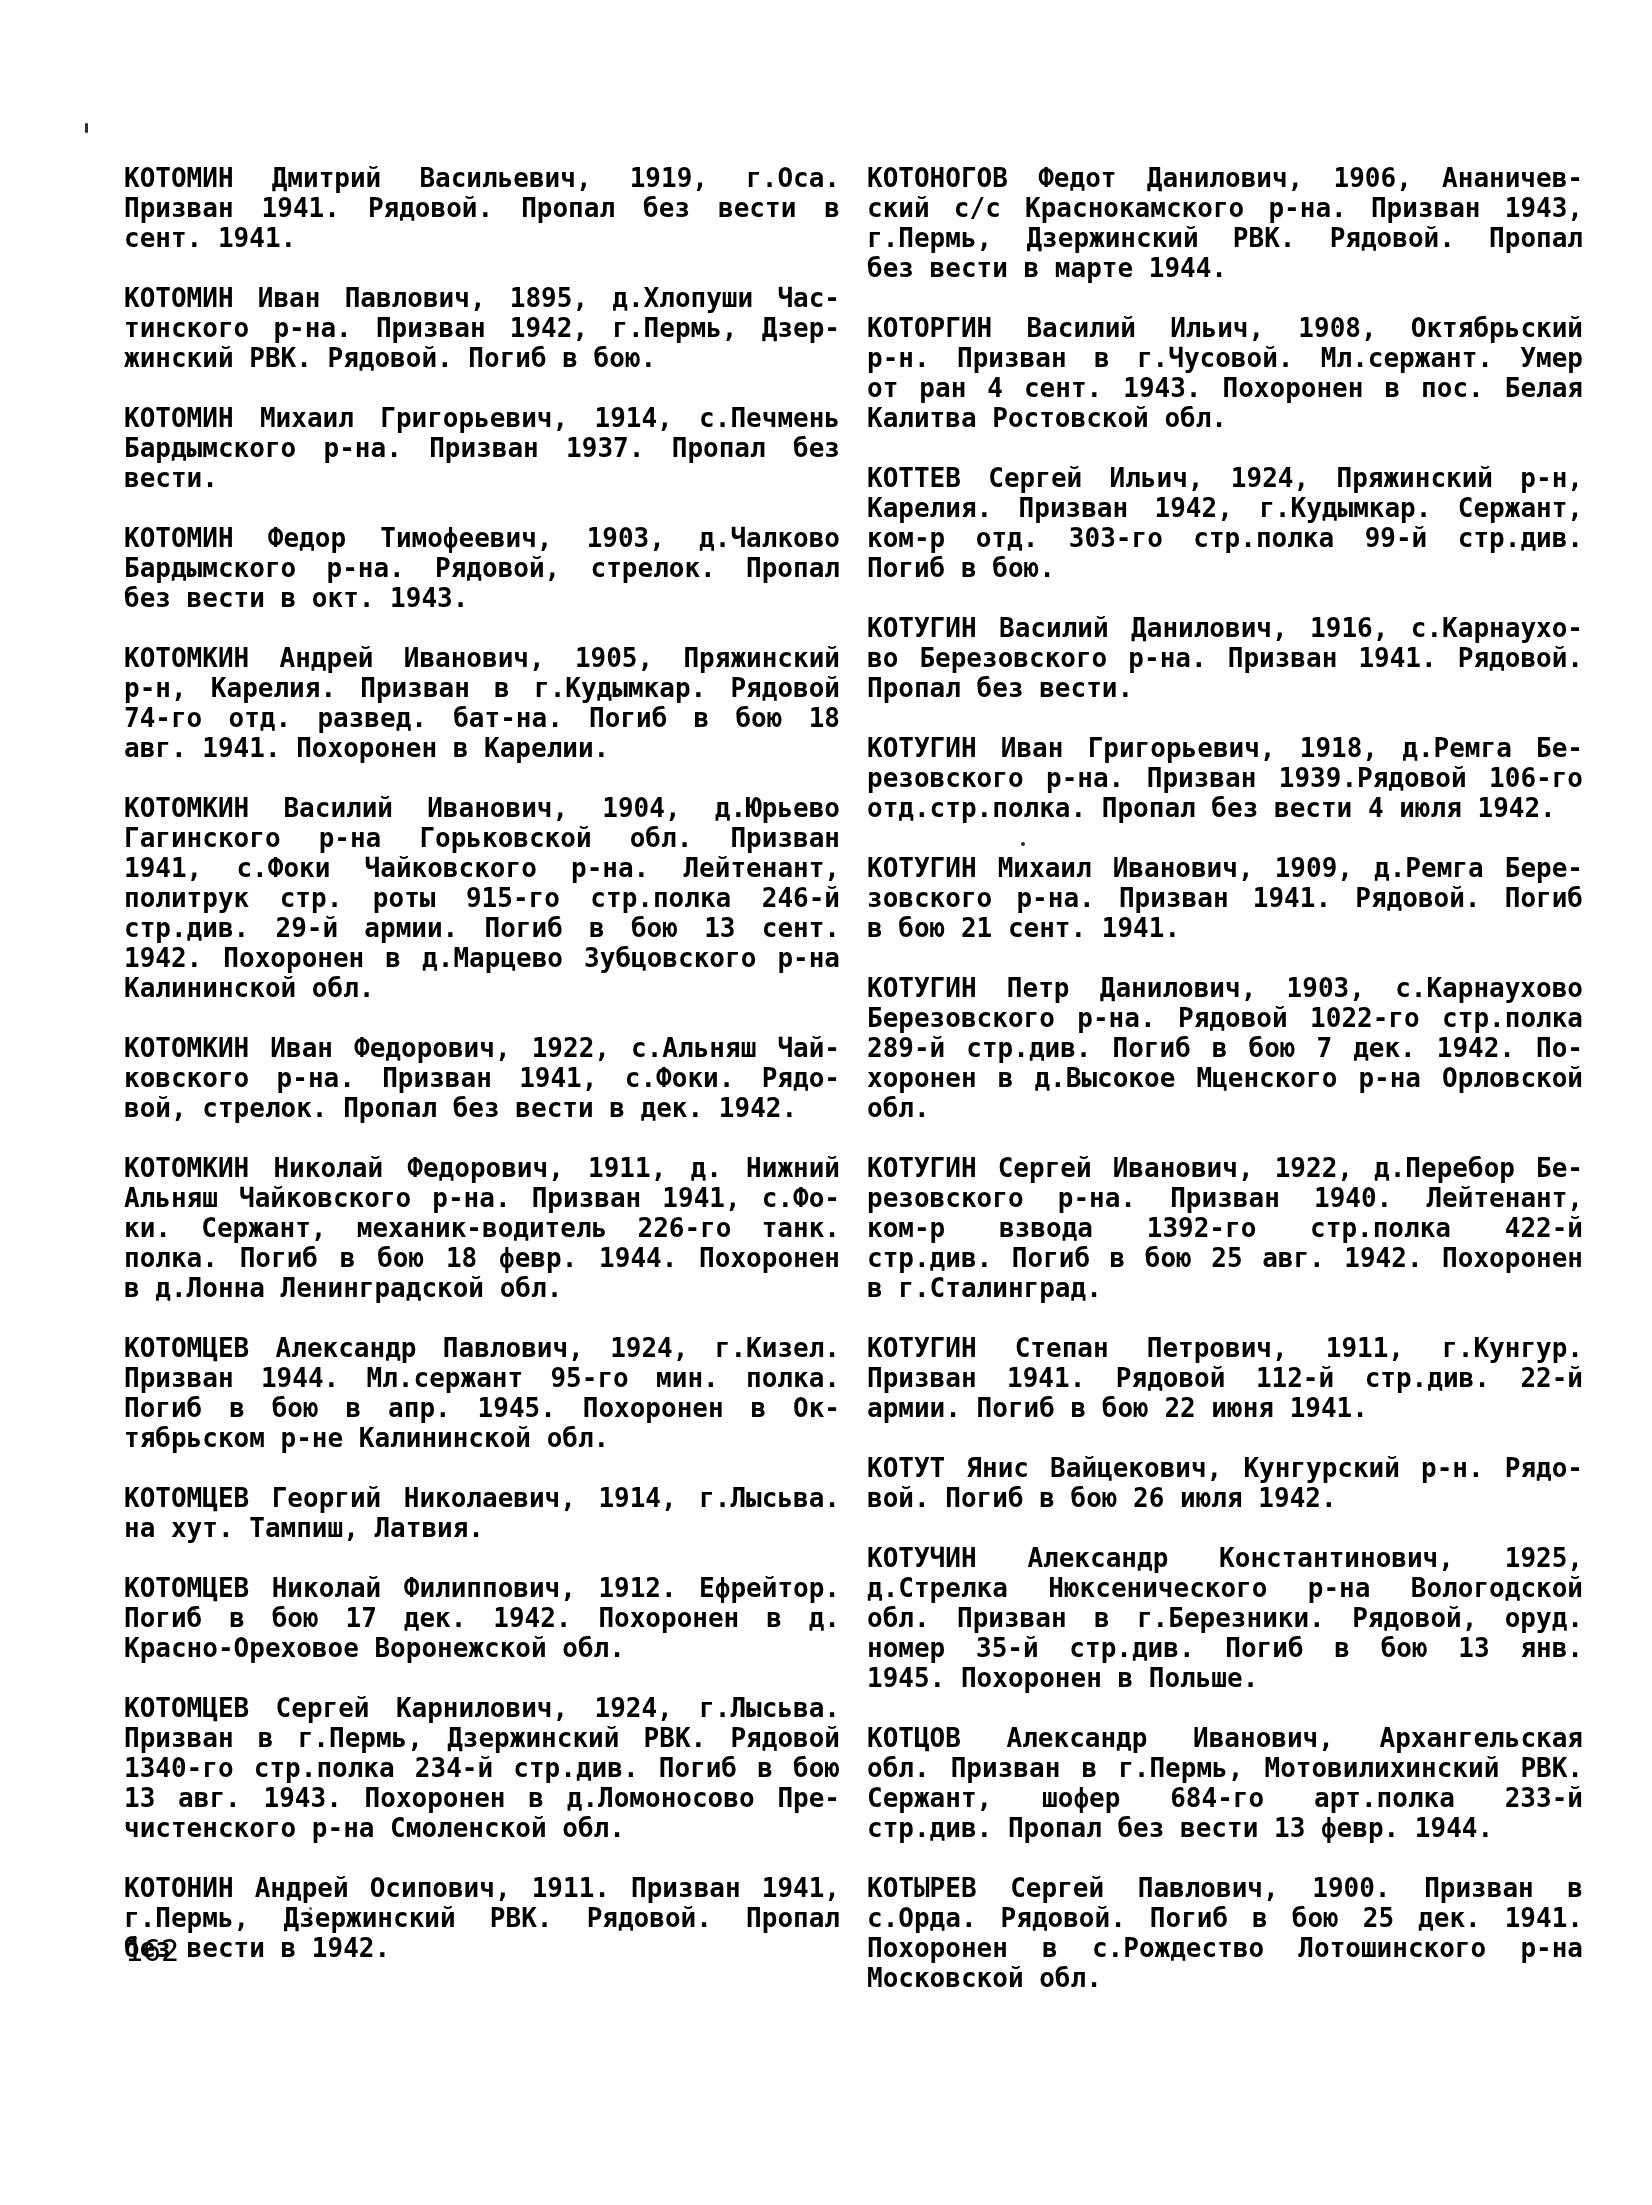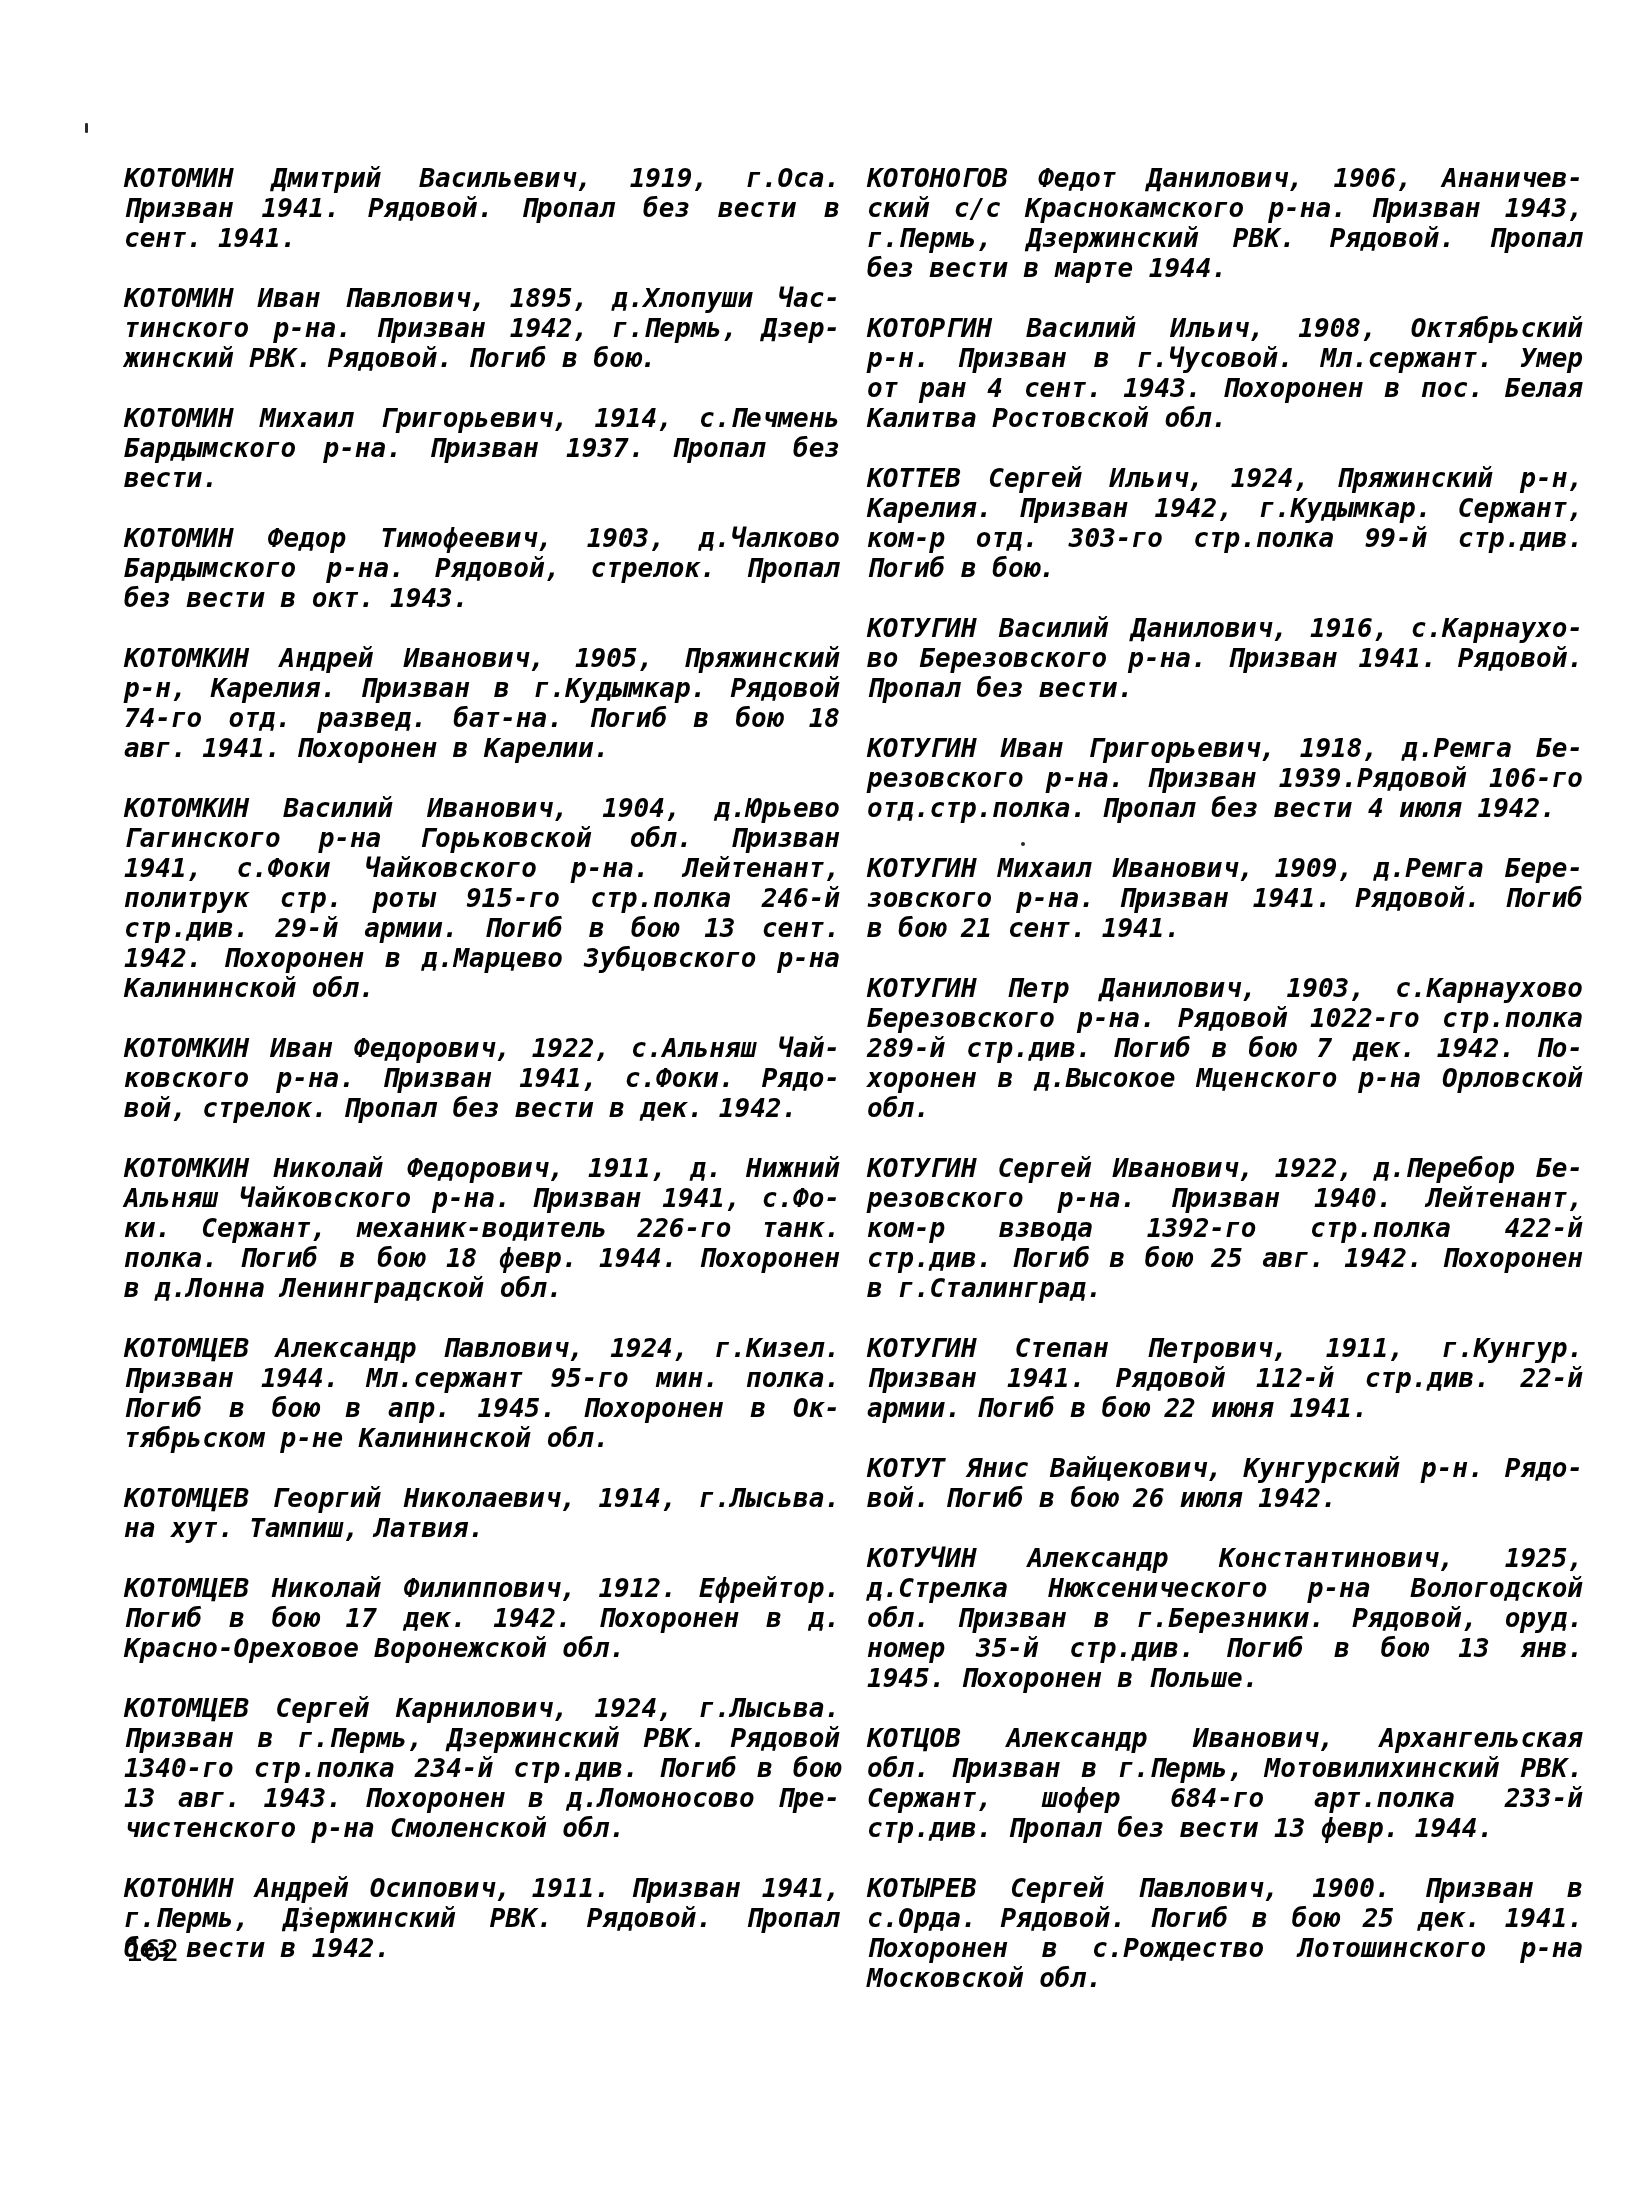--- a/index.html
+++ b/index.html
@@ -15,21 +15,21 @@
     overflow: hidden;
   }
   .columns {
     position: absolute;
     left: 124px;
     top: 163px;
     width: 1459px;
     display: flex;
     gap: 27px;
   }
-  .column { width: 716px; font-style: italic; }
+  .column { width: 716px; }
   .entry { margin-bottom: 30px; }
   .line {
     font-size: 26px;
     font-weight: bold;
     line-height: 30px;
     letter-spacing: 0px;
     text-align: justify;
     text-align-last: left;
     -moz-text-align-last: left;
   }

